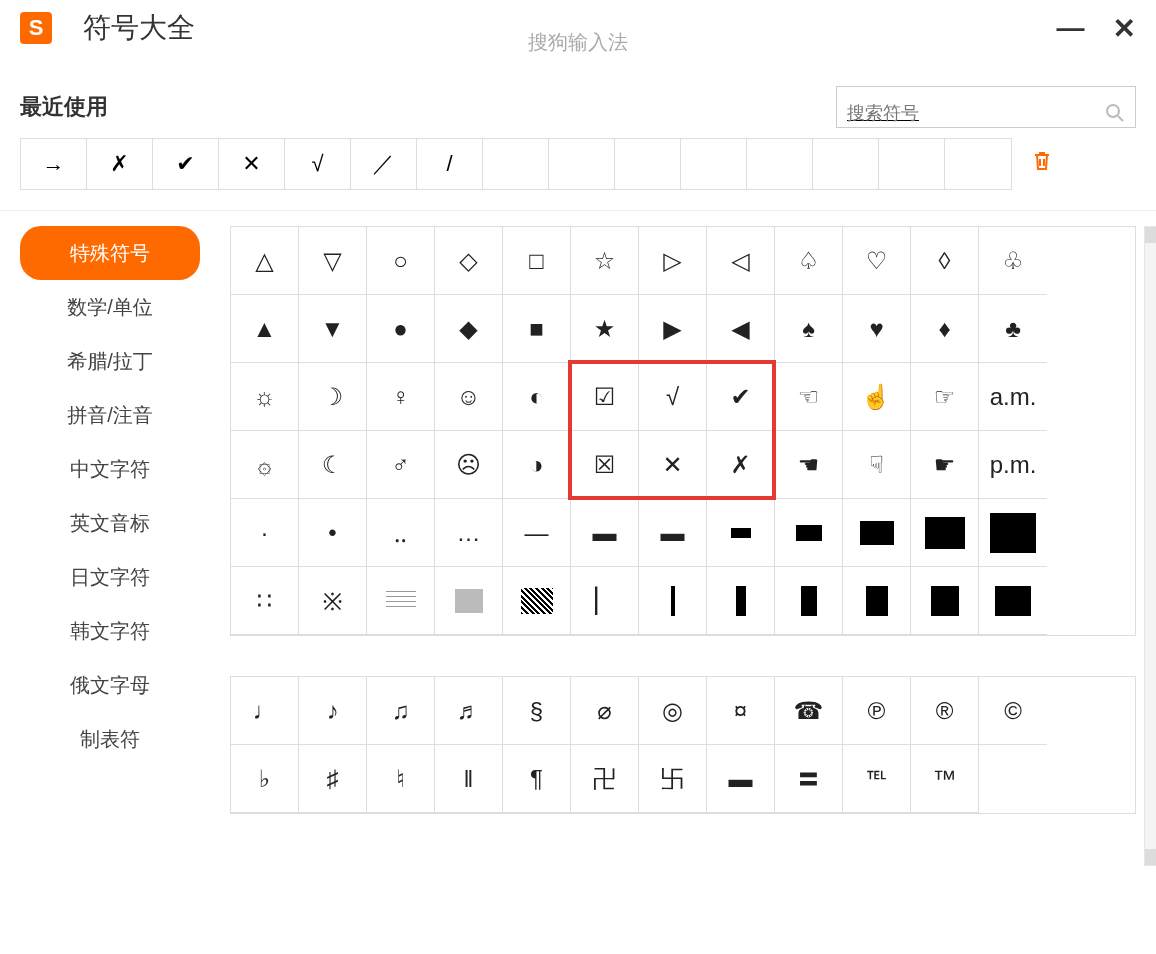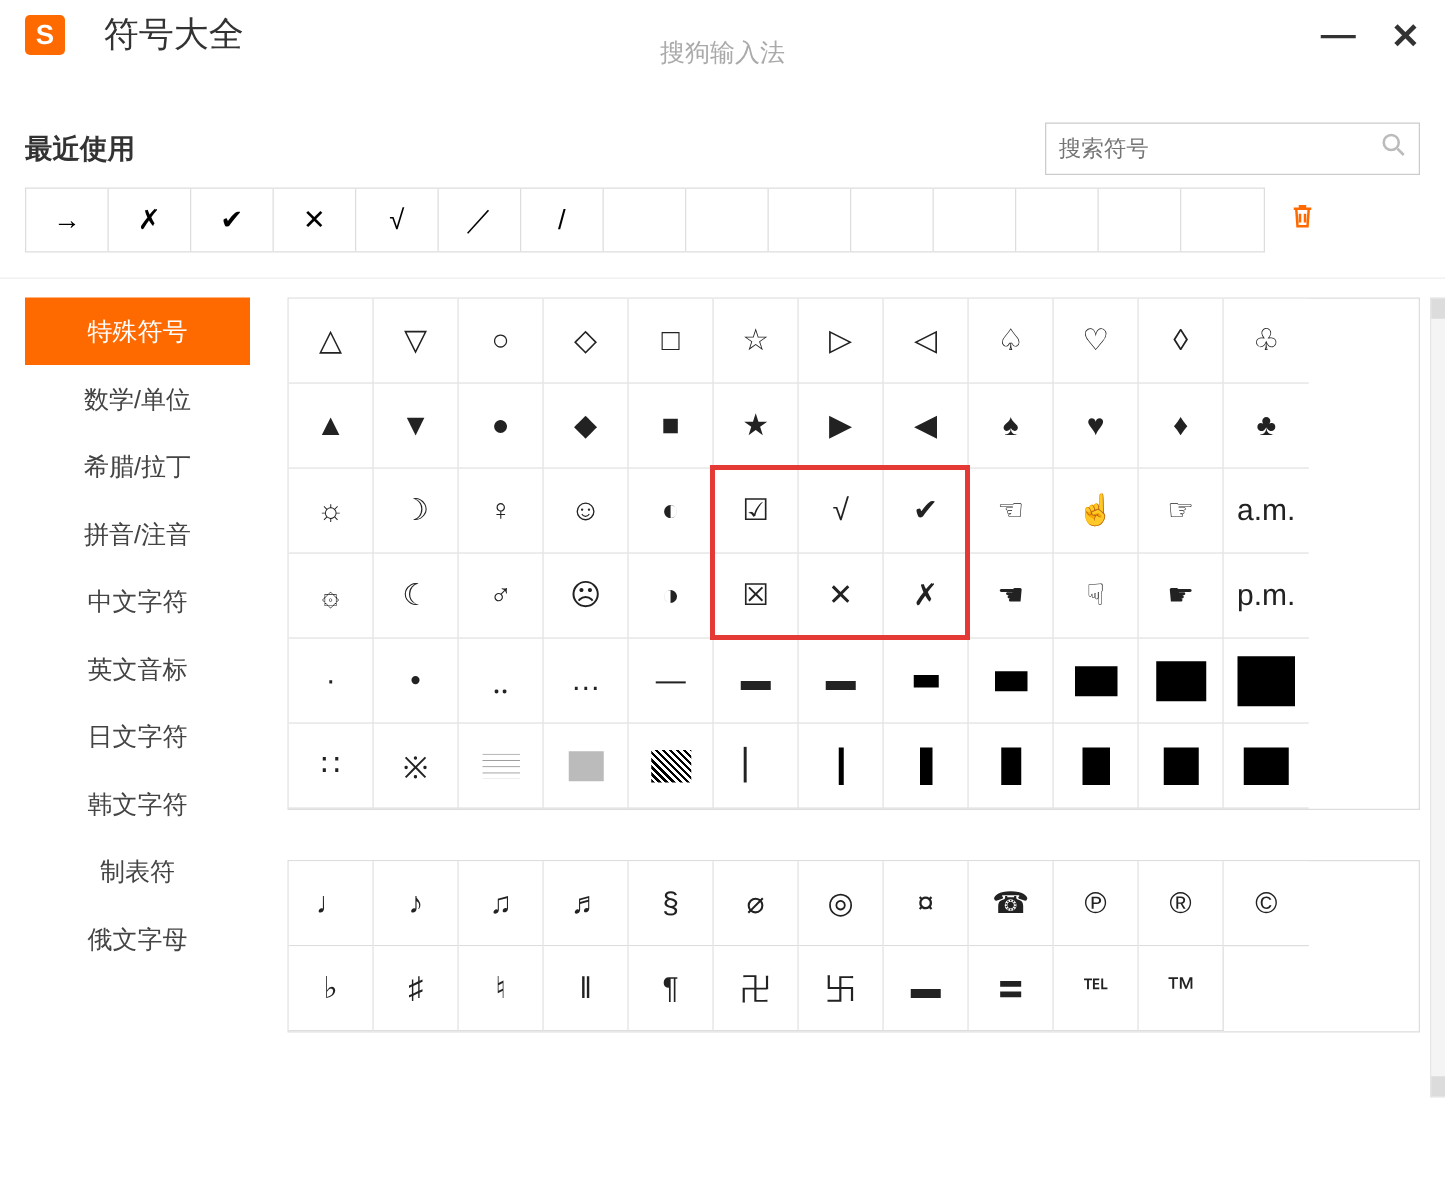--- a/index.html
+++ b/index.html
@@ -5,38 +5,38 @@
 * { box-sizing: border-box; margin: 0; padding: 0; }
 body { font-family: "Microsoft YaHei", sans-serif; background: #fff; width: 1156px; height: 954px; overflow: hidden; position: relative; }
 
 .titlebar { height: 56px; display: flex; align-items: center; padding: 0 20px; position: relative; }
 .app-icon { width: 32px; height: 32px; background: #ff6a00; border-radius: 4px; color: #fff; font-weight: bold; font-size: 22px; display: flex; align-items: center; justify-content: center; margin-right: 12px; }
 .app-title { font-size: 28px; color: #333; font-weight: 500; margin-left: 19px; }
 .watermark { position: absolute; left: 50%; transform: translateX(-50%); color: #aaa; font-size: 20px; margin-top: 29px; }
 .win-controls { margin-left: auto; display: flex; gap: 28px; }
 .win-btn { font-size: 28px; color: #333; cursor: pointer; background: none; border: none; font-weight: bold; }
 
-.top-row { display: flex; align-items: center; padding: 0 20px; margin-top: 42px; }
+.top-row { display: flex; align-items: center; padding: 0 20px; margin-top: 30px; }
 .recent-label { font-size: 22px; font-weight: 600; color: #333; }
-.search-box { margin-left: auto; width: 300px; height: 42px; border: 1px solid #ccc; display: flex; align-items: center; padding: 0 10px; }
+.search-box { margin-left: auto; width: 300px; height: 42px; border: 1px solid #ccc; display: flex; align-items: flex-start; padding: 16px 10px; text-decoration: underline; }
 .search-input { flex: 1; border: none; outline: none; font-size: 18px; color: #888; }
 .search-icon { color: #bbb; font-size: 20px; }
 
 .recent-row { display: flex; padding: 10px 20px 20px 20px; align-items: center; }
 .recent-cells { display: flex; border: 1px solid #ddd; }
 .recent-cell { width: 66px; height: 50px; border-right: 1px solid #ddd; display: flex; align-items: center; justify-content: center; font-size: 22px; }
 .recent-cell:last-child { border-right: none; }
 .trash-icon { margin-left: 20px; color: #ff6a00; font-size: 22px; cursor: pointer; }
 
 .hr { height: 1px; background: #eee; margin: 0 0 15px 0; }
 
 .main { display: flex; padding: 0 20px; }
 
 .sidebar { width: 180px; flex-shrink: 0; }
-.sidebar-item { height: 54px; display: flex; align-items: center; justify-content: center; font-size: 20px; color: #444; cursor: pointer; white-space: nowrap; }
+.sidebar-item { height: 54px; display: flex; align-items: center; justify-content: center; font-size: 20px; color: #444; cursor: pointer; white-space: nowrap; border-radius: 21px; }
 .sidebar-item.active { background: #ff6a00; color: #fff; font-weight: 500; }
 
 .content { flex: 1; margin-left: 30px; position: relative; }
 .symbol-grid { border: 1px solid #ddd; display: grid; grid-template-columns: repeat(12, 68px); margin-bottom: 40px; }
 .symbol-cell { height: 68px; border-right: 1px solid #ddd; border-bottom: 1px solid #ddd; display: flex; align-items: center; justify-content: center; font-size: 24px; cursor: pointer; color: #222; background: #fff; }
 .symbol-cell:nth-child(12n) { border-right: none; }
 
 .highlight-box { position: absolute; border: 4px solid #e53935; pointer-events: none; }
 
 .scrollbar { position: absolute; right: -24px; top: 0; width: 16px; height: 640px; background: #f4f4f4; border: 1px solid #e5e5e5; }
@@ -114,22 +114,22 @@
 <div class="main">
   <div class="sidebar" id="sidebar">
       <div class="sidebar-item active">特殊符号</div>
       <div class="sidebar-item">数学/单位</div>
       <div class="sidebar-item">希腊/拉丁</div>
       <div class="sidebar-item">拼音/注音</div>
       <div class="sidebar-item">中文字符</div>
       <div class="sidebar-item">英文音标</div>
       <div class="sidebar-item">日文字符</div>
       <div class="sidebar-item">韩文字符</div>
+      <div class="sidebar-item">俄文字母</div>
       <div class="sidebar-item">制表符</div>
-      <div class="sidebar-item">俄文字母</div>
     </div>
   <div class="content">
     <div class="symbol-grid" id="grid1">
         <div class="symbol-cell">△</div>
         <div class="symbol-cell">▽</div>
         <div class="symbol-cell">○</div>
         <div class="symbol-cell">◇</div>
         <div class="symbol-cell">□</div>
         <div class="symbol-cell">☆</div>
         <div class="symbol-cell">▷</div>

